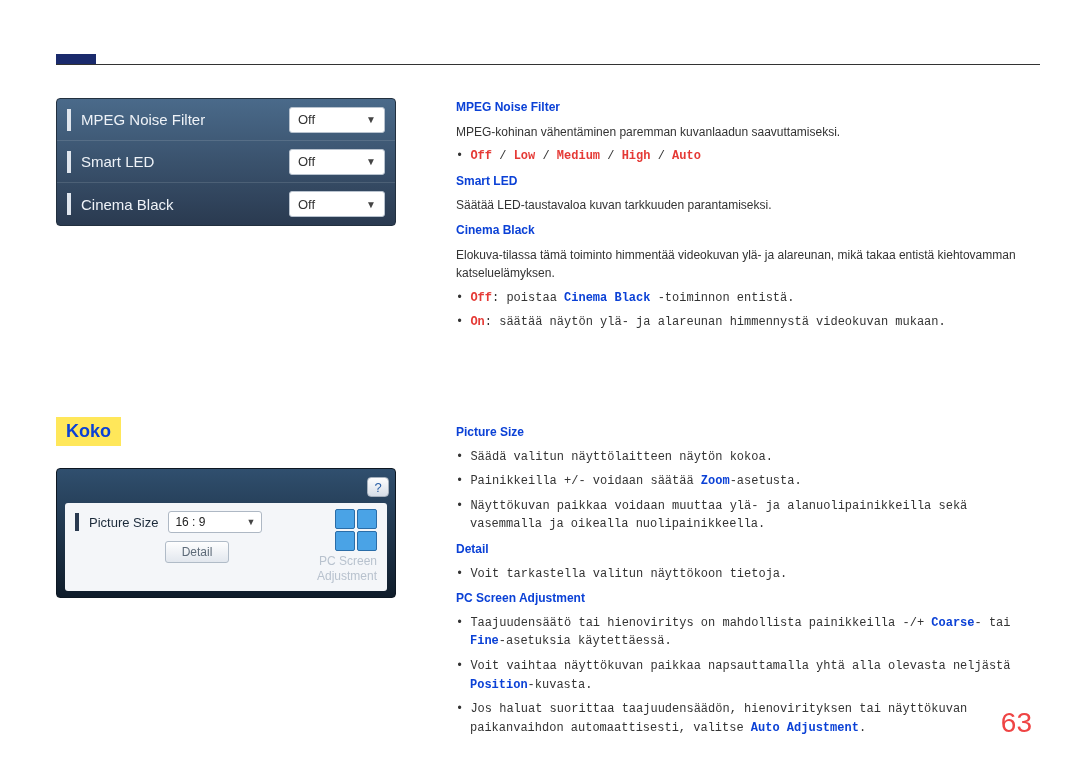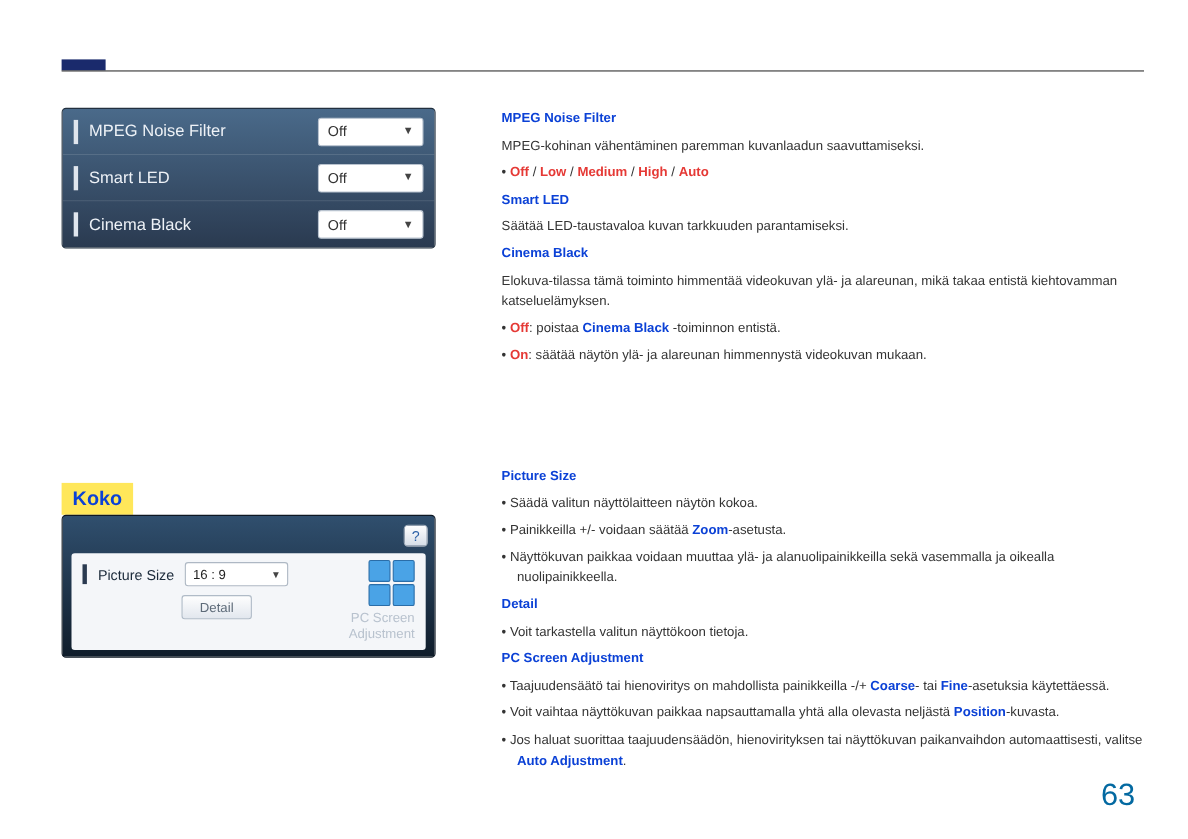--- a/index.html
+++ b/index.html
@@ -26,21 +26,21 @@
     left: 56px;
     width: 40px;
     height: 10px;
     background: #1a2a6c;
   }
   .page-number {
     position: absolute;
     bottom: 24px;
     right: 48px;
     font-size: 28px;
-    color: #0369a1;
+    color: #ef4444;
     font-weight: 300;
   }
 
   
   .ui-panel {
     position: absolute;
     top: 98px;
     left: 56px;
     width: 340px;
     background: linear-gradient(180deg, #4a6a8a 0%, #2a3a50 100%);
@@ -78,21 +78,21 @@
     padding: 0 8px;
     justify-content: space-between;
     color: #333;
     font-size: 13px;
   }
   .ui-select .chev { font-size: 10px; color: #444; }
 
   
   .section-head {
     position: absolute;
-    top: 439px;
+    top: 417px;
     left: 56px;
     background: #ffe75a;
     padding: 4px 10px;
     font-size: 18px;
     color: #0b41d6;
     font-weight: 600;
   }
 
   
   .ui-panel2 {
@@ -167,21 +167,21 @@
     top: 98px;
     left: 456px;
     right: 40px;
     font-size: 12px;
     line-height: 1.55;
     color: #333;
   }
   .blue { color: #0b41d6; font-weight:600; }
   .red  { color: #e53935; font-weight:600; }
   .para { margin-bottom: 6px; }
-  .bullet-list { list-style: none; margin: 2px 0 6px 0; padding:0; }
+  .bullet-list { list-style: none; margin: 2px 0 6px 0; padding:0;font-family:Liberation Mono, monospace; }
   .bullet-list li::before { content: "•  "; }
   .bullet-list li { margin-bottom: 6px; padding-left: 14px; text-indent:-14px; }
 
   .text-col2 {
     position: absolute;
     top: 423px;
     left: 456px;
     right: 40px;
     font-size: 12px;
     line-height: 1.55;

